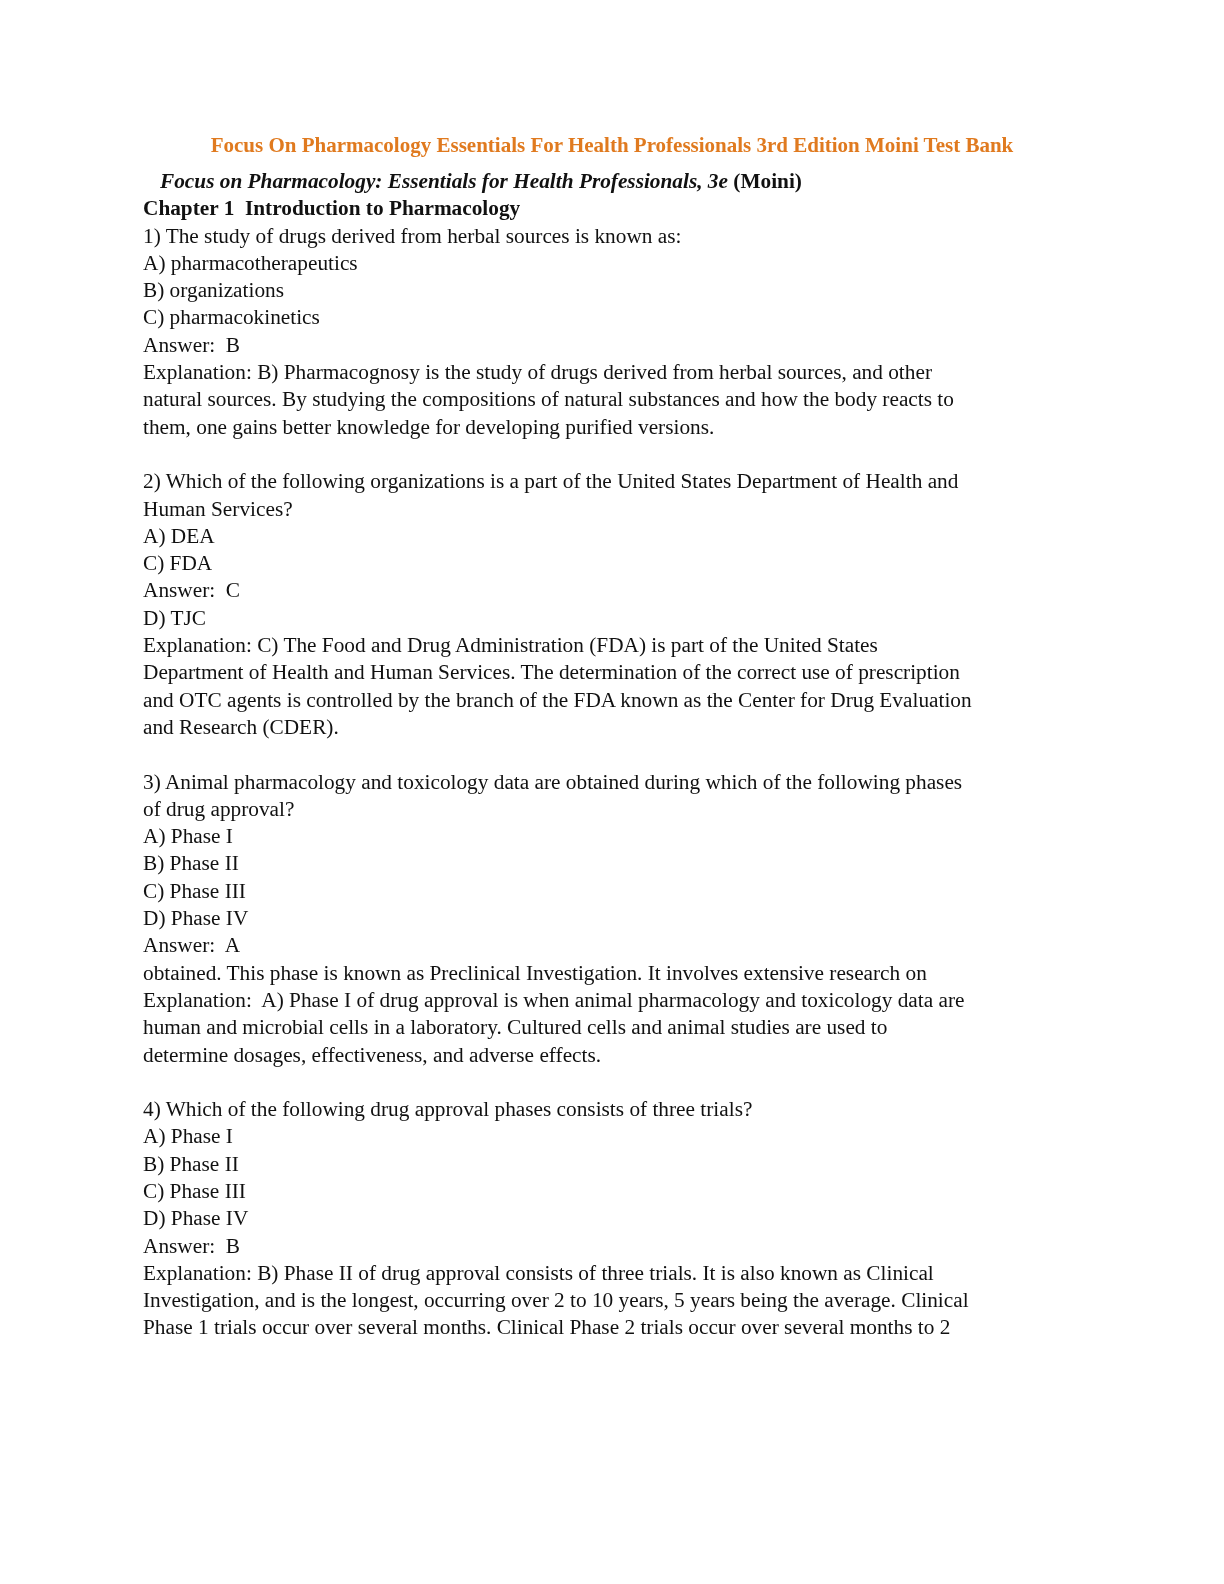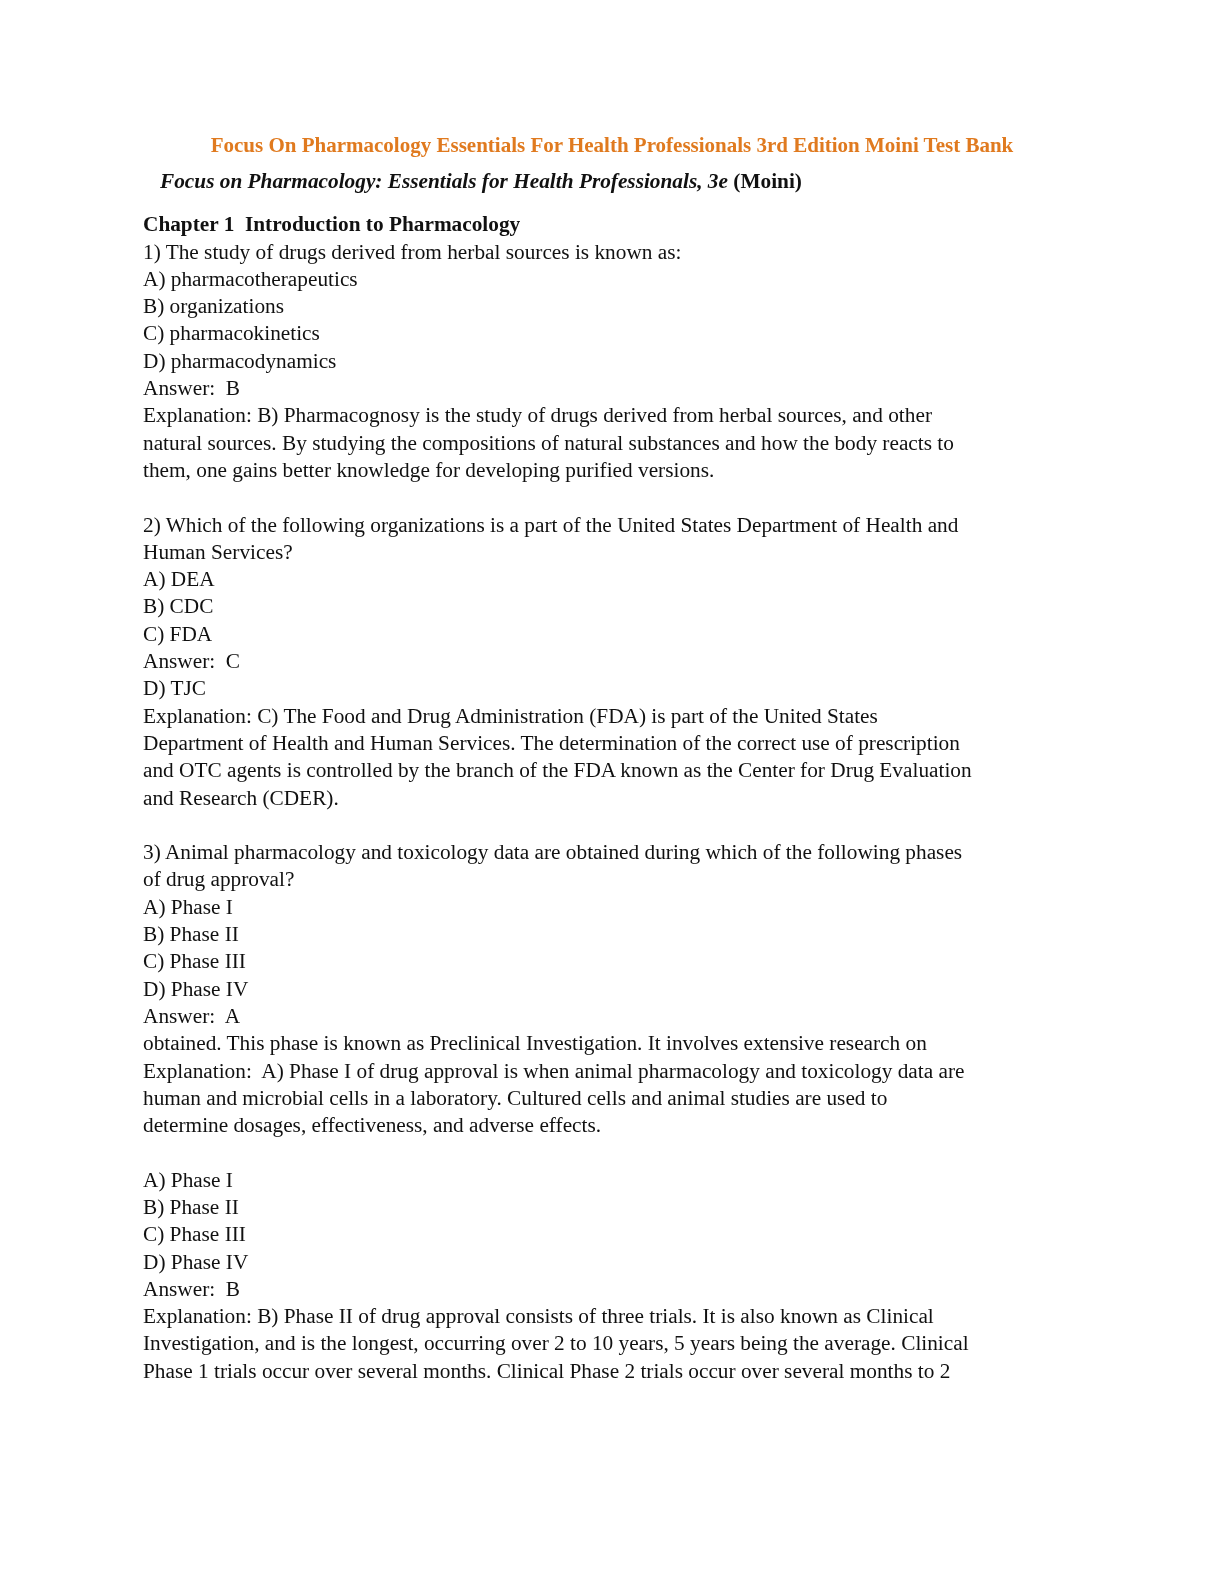--- a/index.html
+++ b/index.html
@@ -16,51 +16,49 @@
       color: #e07a1f;
       letter-spacing: 0px;
     }
     .content {
       position: absolute; left: 143px; top: 168px; width: 940px;
       font-size: 21.3px; line-height: 27.3px;
     }
     .content .line { white-space: pre; height: 27.3px; }
     .book-title { font-weight: bold; margin-left: 17px; }
     .book-title .it { font-style: italic; }
-    .chapter { font-weight: bold; margin-top: 16px; }
+    .chapter { font-weight: bold; }
     .gap { height: 27.3px; }
   </style>
 </head>
 <body>
 
 <div class="page">
   <div class="title" style="color: rgb(224, 122, 31);">Focus On Pharmacology Essentials For Health Professionals 3rd Edition Moini Test Bank</div>
 
   <div class="content">
     <div class="line book-title"><span class="it">Focus on Pharmacology: Essentials for Health Professionals, 3e</span><span> (Moini)</span></div>
     <div class="line chapter">Chapter 1  Introduction to Pharmacology</div>
 
     <div id="questions">
         <div>
           <div class="line">1) The study of drugs derived from herbal sources is known as:</div>
           <div class="line">A) pharmacotherapeutics</div>
           <div class="line">B) organizations</div>
           <div class="line">C) pharmacokinetics</div>
-          <div class="line">D) pharmacodynamics</div>
           <div class="line">Answer:  B</div>
           <div class="line">Explanation: B) Pharmacognosy is the study of drugs derived from herbal sources, and other</div>
           <div class="line">natural sources. By studying the compositions of natural substances and how the body reacts to</div>
           <div class="line">them, one gains better knowledge for developing purified versions.</div>
         </div>
         <div class="gap"></div>
         <div>
           <div class="line">2) Which of the following organizations is a part of the United States Department of Health and</div>
           <div class="line">Human Services?</div>
           <div class="line">A) DEA</div>
-          <div class="line">B) CDC</div>
           <div class="line">C) FDA</div>
           <div class="line">Answer:  C</div>
           <div class="line">D) TJC</div>
           <div class="line">Explanation: C) The Food and Drug Administration (FDA) is part of the United States</div>
           <div class="line">Department of Health and Human Services. The determination of the correct use of prescription</div>
           <div class="line">and OTC agents is controlled by the branch of the FDA known as the Center for Drug Evaluation</div>
           <div class="line">and Research (CDER).</div>
         </div>
         <div class="gap"></div>
         <div>
@@ -71,20 +69,21 @@
           <div class="line">C) Phase III</div>
           <div class="line">D) Phase IV</div>
           <div class="line">Answer:  A</div>
           <div class="line">obtained. This phase is known as Preclinical Investigation. It involves extensive research on</div>
           <div class="line">Explanation:  A) Phase I of drug approval is when animal pharmacology and toxicology data are</div>
           <div class="line">human and microbial cells in a laboratory. Cultured cells and animal studies are used to</div>
           <div class="line">determine dosages, effectiveness, and adverse effects.</div>
         </div>
         <div class="gap"></div>
         <div>
+          <div class="line">4) Which of the following drug approval phases consists of three trials?</div>
           <div class="line">A) Phase I</div>
           <div class="line">B) Phase II</div>
           <div class="line">C) Phase III</div>
           <div class="line">D) Phase IV</div>
           <div class="line">Answer:  B</div>
           <div class="line">Explanation: B) Phase II of drug approval consists of three trials. It is also known as Clinical</div>
           <div class="line">Investigation, and is the longest, occurring over 2 to 10 years, 5 years being the average. Clinical</div>
           <div class="line">Phase 1 trials occur over several months. Clinical Phase 2 trials occur over several months to 2</div>
         </div>
       </div>

